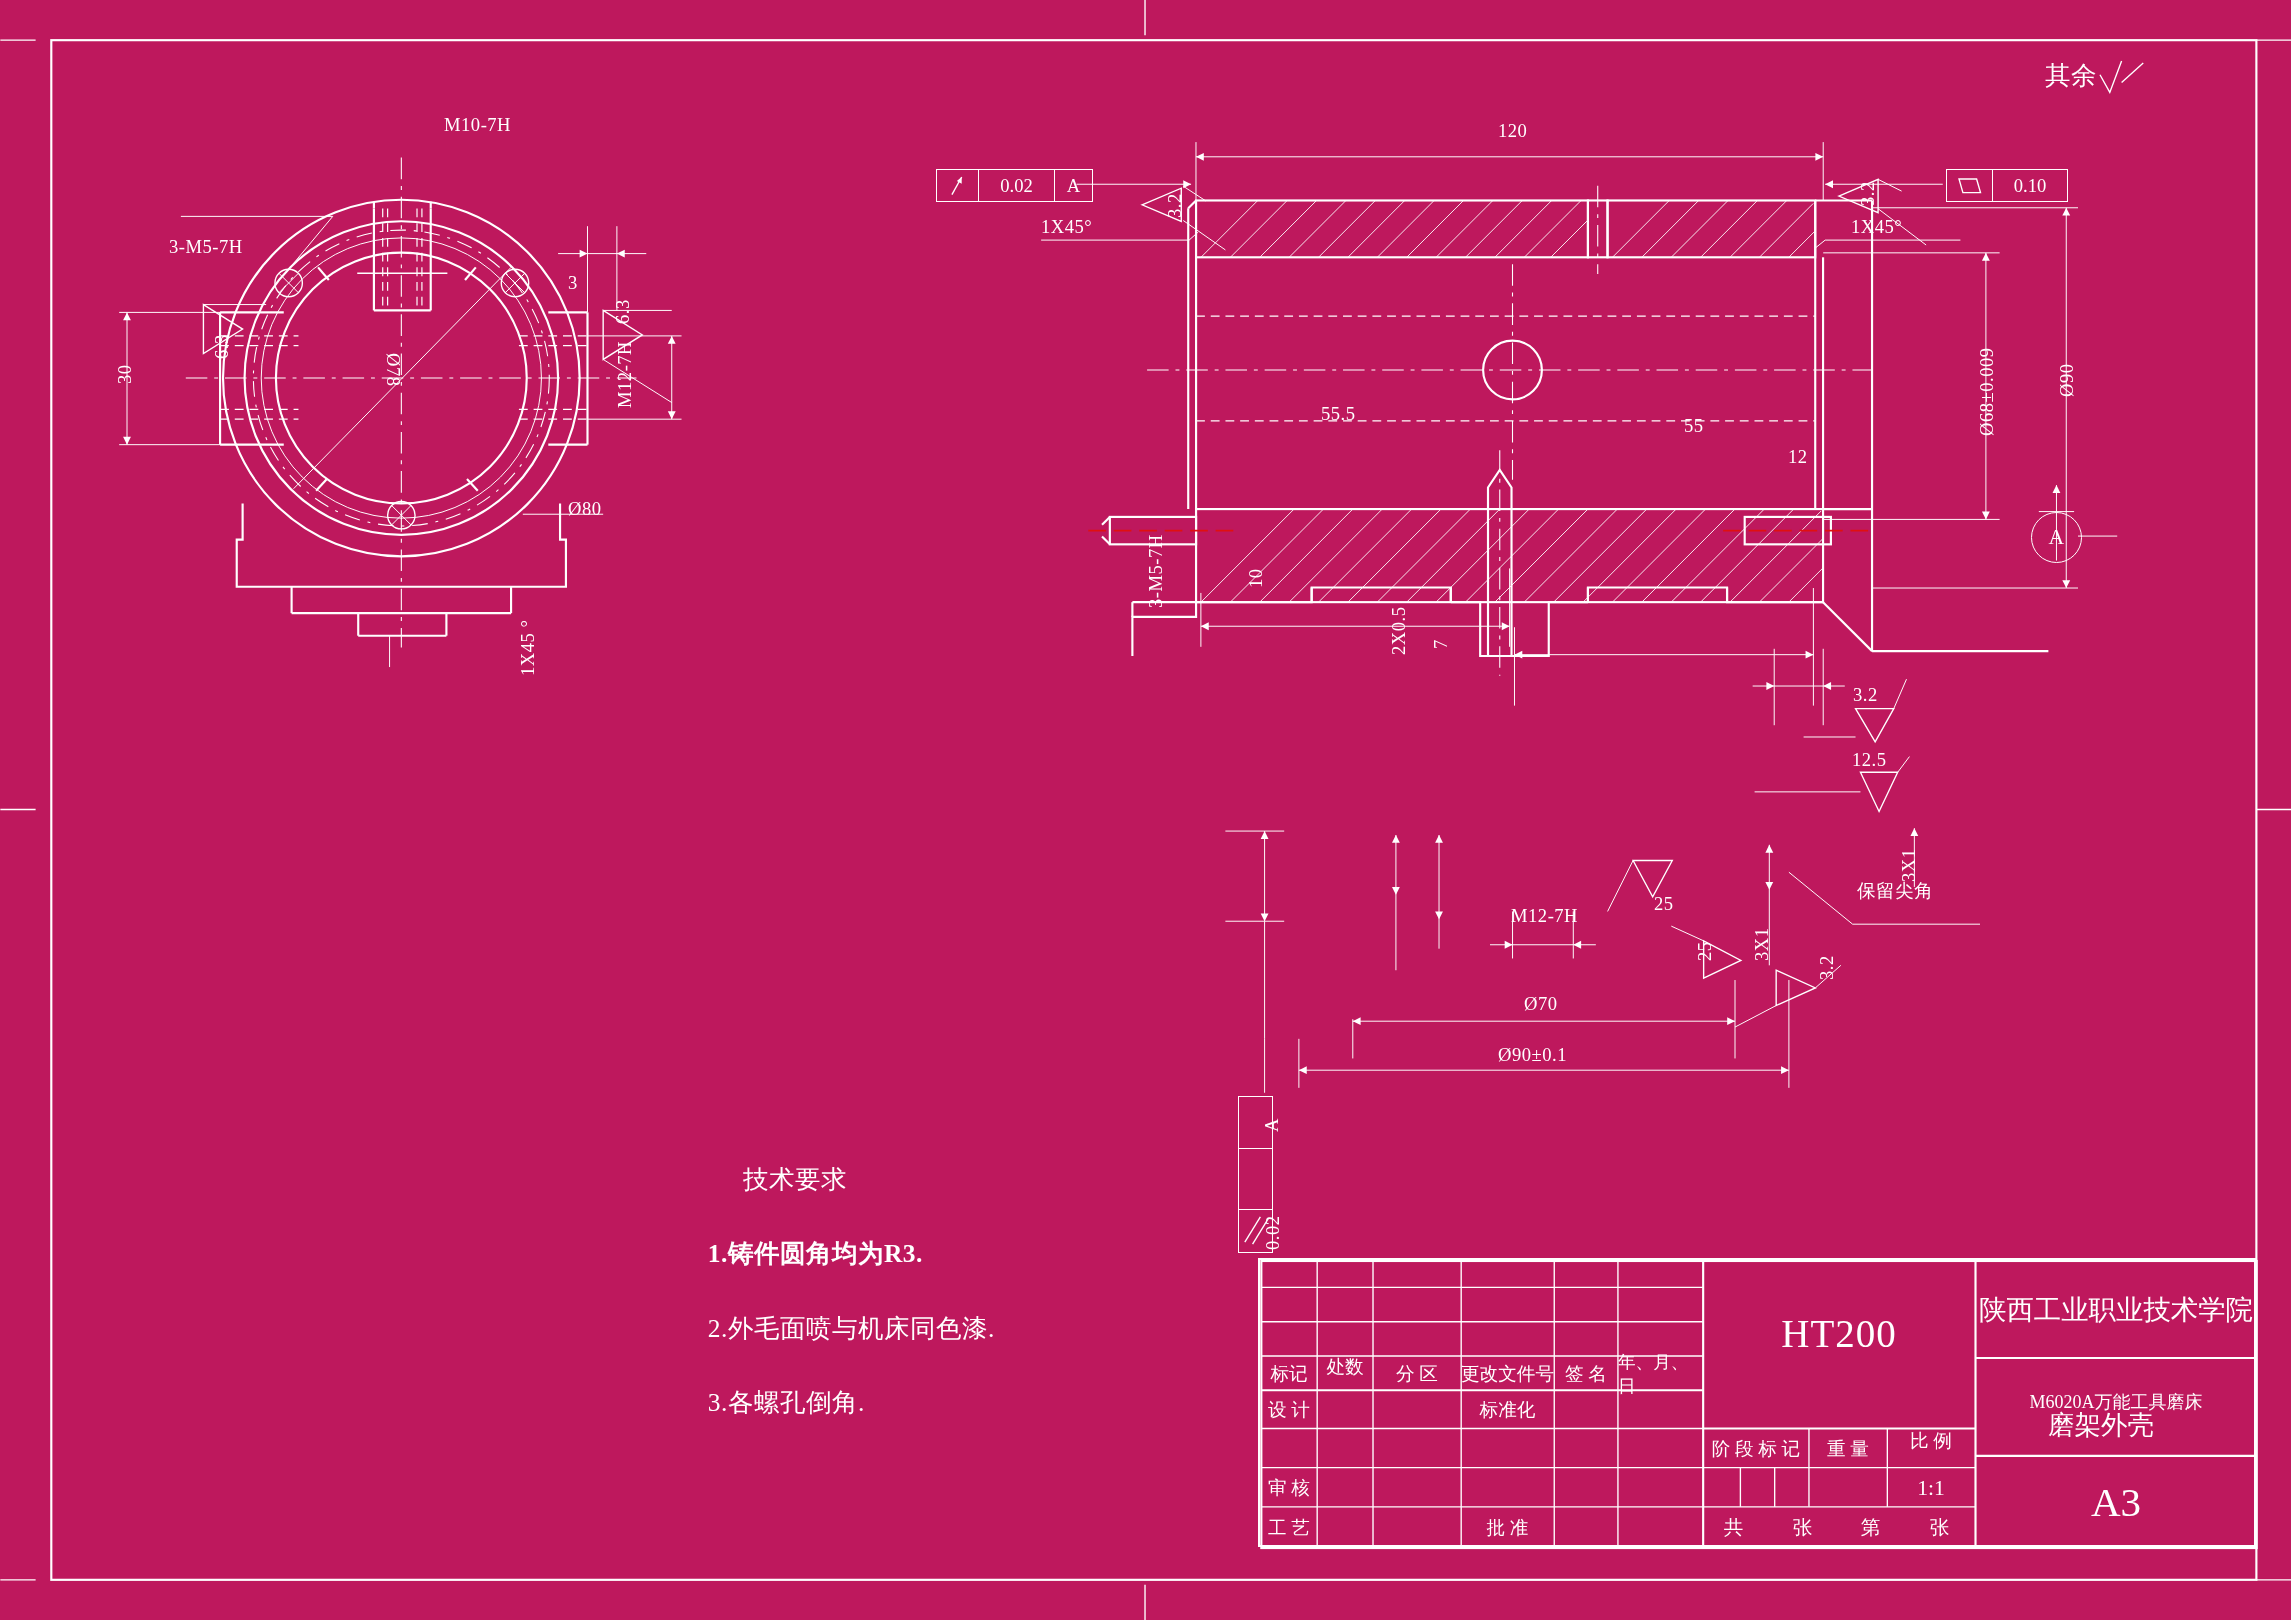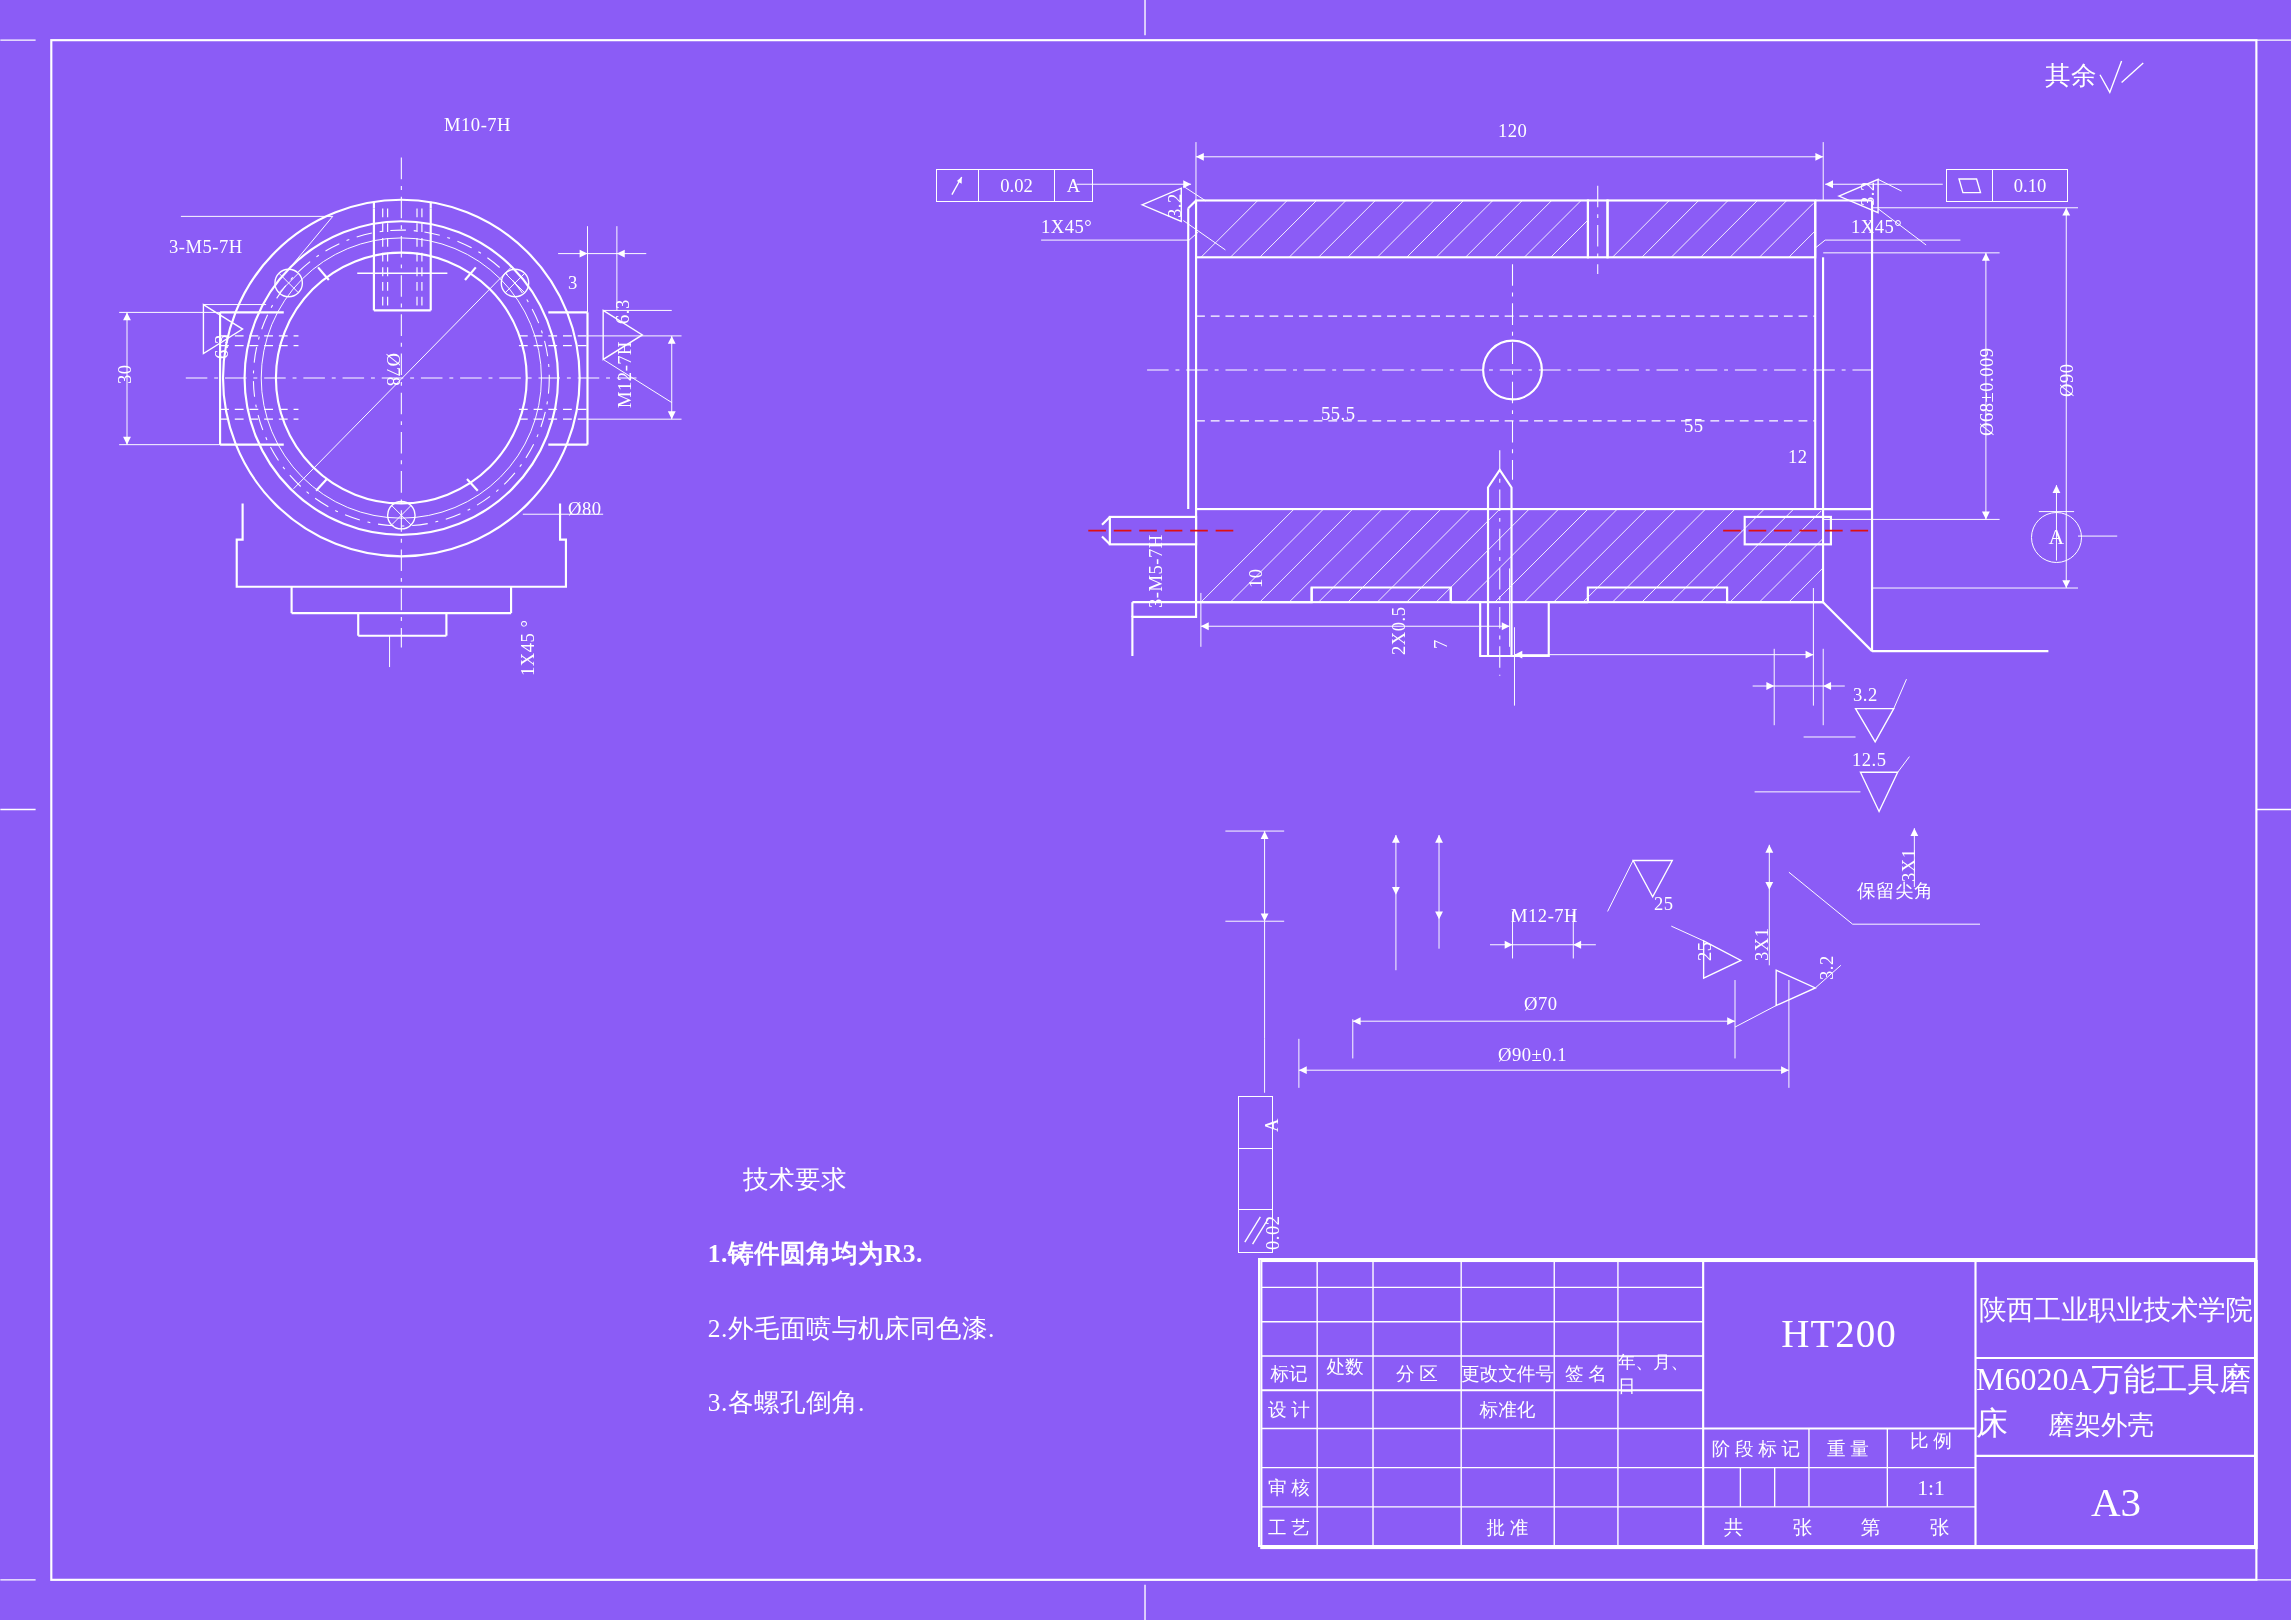--- a/index.html
+++ b/index.html
@@ -1,18 +1,18 @@
 <!DOCTYPE html>
 <html><head>
 <meta charset="utf-8">
 <style>
   html,body{margin:0;padding:0;background:#000;}
   body{width:2292px;height:1620px;overflow:hidden;
        font-family:"Liberation Serif","DejaVu Serif",serif;color:#fff;}
-  #sheet{position:relative;width:2292px;height:1620px;background:#8b5cf6;}
+  #sheet{position:relative;width:2292px;height:1620px;background:#be185d;}
 
   .txt{position:absolute;white-space:nowrap;color:#fff;
        font-family:"Liberation Serif","DejaVu Serif",serif;
        font-size:18.6px;letter-spacing:0.5px;line-height:1;}
   .txt.lg{font-size:25.5px;}
   .rot90{transform-origin:0 0;transform:rotate(-90deg);}
   .rotn90{transform-origin:0 0;transform:rotate(90deg);}
 
   .box{position:absolute;border:1px solid #fff;box-sizing:border-box;}
   .circle{position:absolute;border:1px solid #fff;border-radius:50%;box-sizing:border-box;}
@@ -534,19 +534,19 @@
     <div class="tbc" style="left:549px;top:170px;width:78px;height:38px;font-size:18.6px;">重 量</div>
     <div class="tbc" style="left:627px;top:162px;width:88px;height:38px;font-size:18.6px;">比 例</div>
     <div class="tbc" style="left:627px;top:209px;width:88px;height:38px;font-size:21.6px;">1:1</div>
 
     <div class="tbc" style="left:443px;top:248px;width:61px;height:39px;font-size:19.6px;">共</div>
     <div class="tbc" style="left:512px;top:248px;width:61px;height:39px;font-size:19.6px;">张</div>
     <div class="tbc" style="left:580px;top:248px;width:61px;height:39px;font-size:19.6px;">第</div>
     <div class="tbc" style="left:649px;top:248px;width:61px;height:39px;font-size:19.6px;">张</div>
 
     <div class="tbc" style="left:716px;top:2px;width:280px;height:96px;font-size:27.4px;letter-spacing:0px;">陕西工业职业技术学院</div>
-    <div class="tbc" style="left:716px;top:114px;width:280px;height:55px;font-size:32px;">M6020A万能工具磨床</div>
+    <div class="tbc" style="left:716px;top:114px;width:280px;height:55px;font-size:18px;">M6020A万能工具磨床</div>
     <div class="tbc" style="left:743px;top:137px;width:196px;height:55px;font-size:26.5px;">磨架外壳</div>
     <div class="tbc" style="left:716px;top:197px;width:280px;height:90px;font-size:41px;">A3</div>
   </div>
 
 </div>
 
 
 </body></html>

